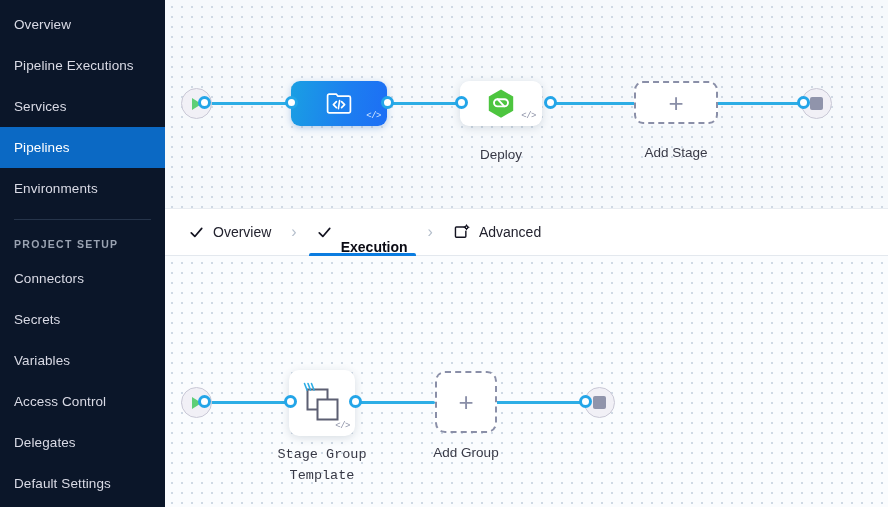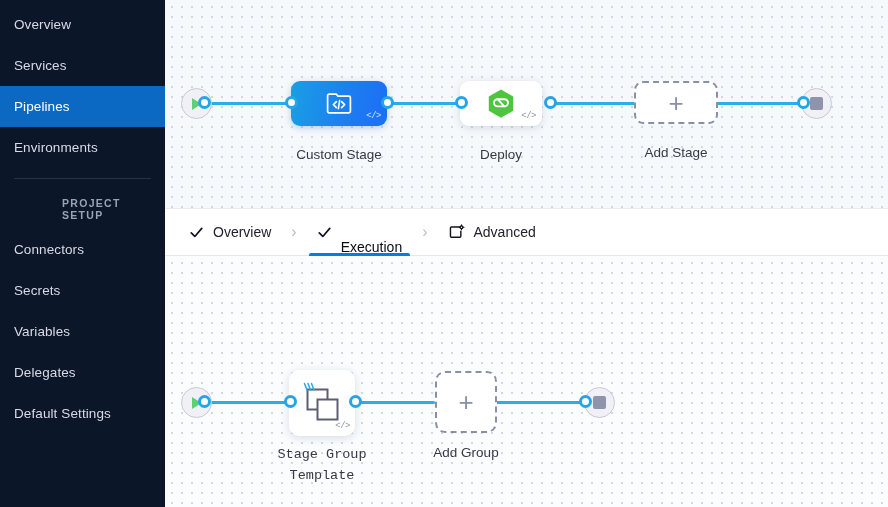--- a/index.html
+++ b/index.html
@@ -25,21 +25,21 @@
     color:#d9dae5;font-size:13.5px;letter-spacing:.1px;
     cursor:pointer;white-space:nowrap;
   }
   .nav-item.active{background:#0b69c4;color:#ffffff;}
   .nav-divider{
     height:1px;background:#26344a;margin:10px 14px 0 14px;
   }
   .nav-section{
     padding:18px 14px 8px 14px;
     color:#9aa3b2;font-size:10.5px;letter-spacing:1.3px;
-    text-transform:uppercase;font-weight:600;margin-left:48px;
+    text-transform:uppercase;font-weight:600;
   }
 
   
   .pane{
     position:relative;width:723px;height:507px;flex:0 0 723px;
     background:#fafbfc;
   }
 
   .canvas{
     position:absolute;left:0;right:0;
@@ -61,21 +61,21 @@
     display:flex;align-items:center;
     padding-left:14px;box-sizing:border-box;
     z-index:5;
   }
   .tab{
     position:relative;height:48px;display:flex;align-items:center;
     gap:9px;padding:0 10px;cursor:pointer;
     font-size:14px;color:#1c1c28;
   }
   .tab .tlabel{font-size:14px;color:#22222e;}
-  .tab.active .tlabel{color:#0b0b14;font-weight:400;margin-top:29px;}
+  .tab.active .tlabel{color:#0b0b14;font-weight:700;margin-top:29px;}
   .tab.active:after{
     content:"";position:absolute;left:2px;right:2px;bottom:0;height:3px;
     background:#0a7ce0;border-radius:2px 2px 0 0;
   }
   .tab-sep{
     color:#b5bfcc;font-size:16px;padding:0 10px;display:flex;align-items:center;
     user-select:none;
   }
   .chk{display:inline-block;width:15px;height:15px;}
   .edge{
@@ -141,20 +141,23 @@
 </head>
 <body>
 
 <div class="app">
 
   <nav class="sidebar">
     <div class="nav-item">
       <span>Overview</span>
     </div>
     <div class="nav-item">
+      <span>Pipeline Executions</span>
+    </div>
+    <div class="nav-item">
       <span>Services</span>
     </div>
     <div class="nav-item active">
       <span>Pipelines</span>
     </div>
     <div class="nav-item">
       <span>Environments</span>
     </div>
 
     <div class="nav-divider"></div>
@@ -162,20 +165,23 @@
     <div class="nav-section">PROJECT SETUP</div>
 
     <div class="nav-item">
       <span>Connectors</span>
     </div>
     <div class="nav-item">
       <span>Secrets</span>
     </div>
     <div class="nav-item">
       <span>Variables</span>
+    </div>
+    <div class="nav-item">
+      <span>Access Control</span>
     </div>
     <div class="nav-item">
       <span>Delegates</span>
     </div>
     <div class="nav-item">
       <span>Default Settings</span>
     </div>
   </nav>
 
   <section class="pane">
@@ -198,21 +204,20 @@
         <svg width="26" height="27" viewBox="0 0 26 27">
           <path d="M3.2 4.2 h7.2 l1.6 2.0 h10.8 a1.6 1.6 0 0 1 1.6 1.6 v13.4 a1.6 1.6 0 0 1 -1.6 1.6 h-19.6 a1.6 1.6 0 0 1 -1.6 -1.6 v-15.4 a1.6 1.6 0 0 1 1.6 -1.6 z" fill="none" stroke="#ffffff" stroke-width="1.7" stroke-linejoin="round"></path>
           <path d="M10.4 11.6 L7.4 14.6 L10.4 17.6" fill="none" stroke="#ffffff" stroke-width="1.7" stroke-linecap="round" stroke-linejoin="round"></path>
           <path d="M15.6 11.6 L18.6 14.6 L15.6 17.6" fill="none" stroke="#ffffff" stroke-width="1.7" stroke-linecap="round" stroke-linejoin="round"></path>
           <path d="M13.6 10.6 L12.4 18.6" fill="none" stroke="#ffffff" stroke-width="1.6" stroke-linecap="round"></path>
         </svg>
         <span class="codetag onblue" style="right:6px;bottom:5px;">&lt;/&gt;</span>
       </div>
       <div class="port" style="left:120px;top:96px;"></div>
       <div class="port" style="left:216px;top:96px;"></div>
-      <div class="nlabel" style="left:104px;top:144px;width:140px;">Custom Stage</div>
 
       <div class="stage-white ctr" style="left:295px;top:81px;">
         <svg width="30" height="32" viewBox="0 0 30 32">
           <path d="M15 1.4 L27.2 8.5 v14.2 L15 29.8 L2.8 22.7 V8.5 Z" fill="#4dc53f"></path>
           <path d="M11.6 11.2 a3.6 3.6 0 1 0 0 7.2 h6.8 a3.6 3.6 0 1 0 0 -7.2 h-6.8 z" fill="none" stroke="#ffffff" stroke-width="1.9"></path>
           <path d="M11.8 11.3 L18.3 18.3" fill="none" stroke="#ffffff" stroke-width="1.9" stroke-linecap="round"></path>
         </svg>
         <span class="codetag ongray" style="right:6px;bottom:5px;">&lt;/&gt;</span>
       </div>
       <div class="port" style="left:290px;top:96px;"></div>

